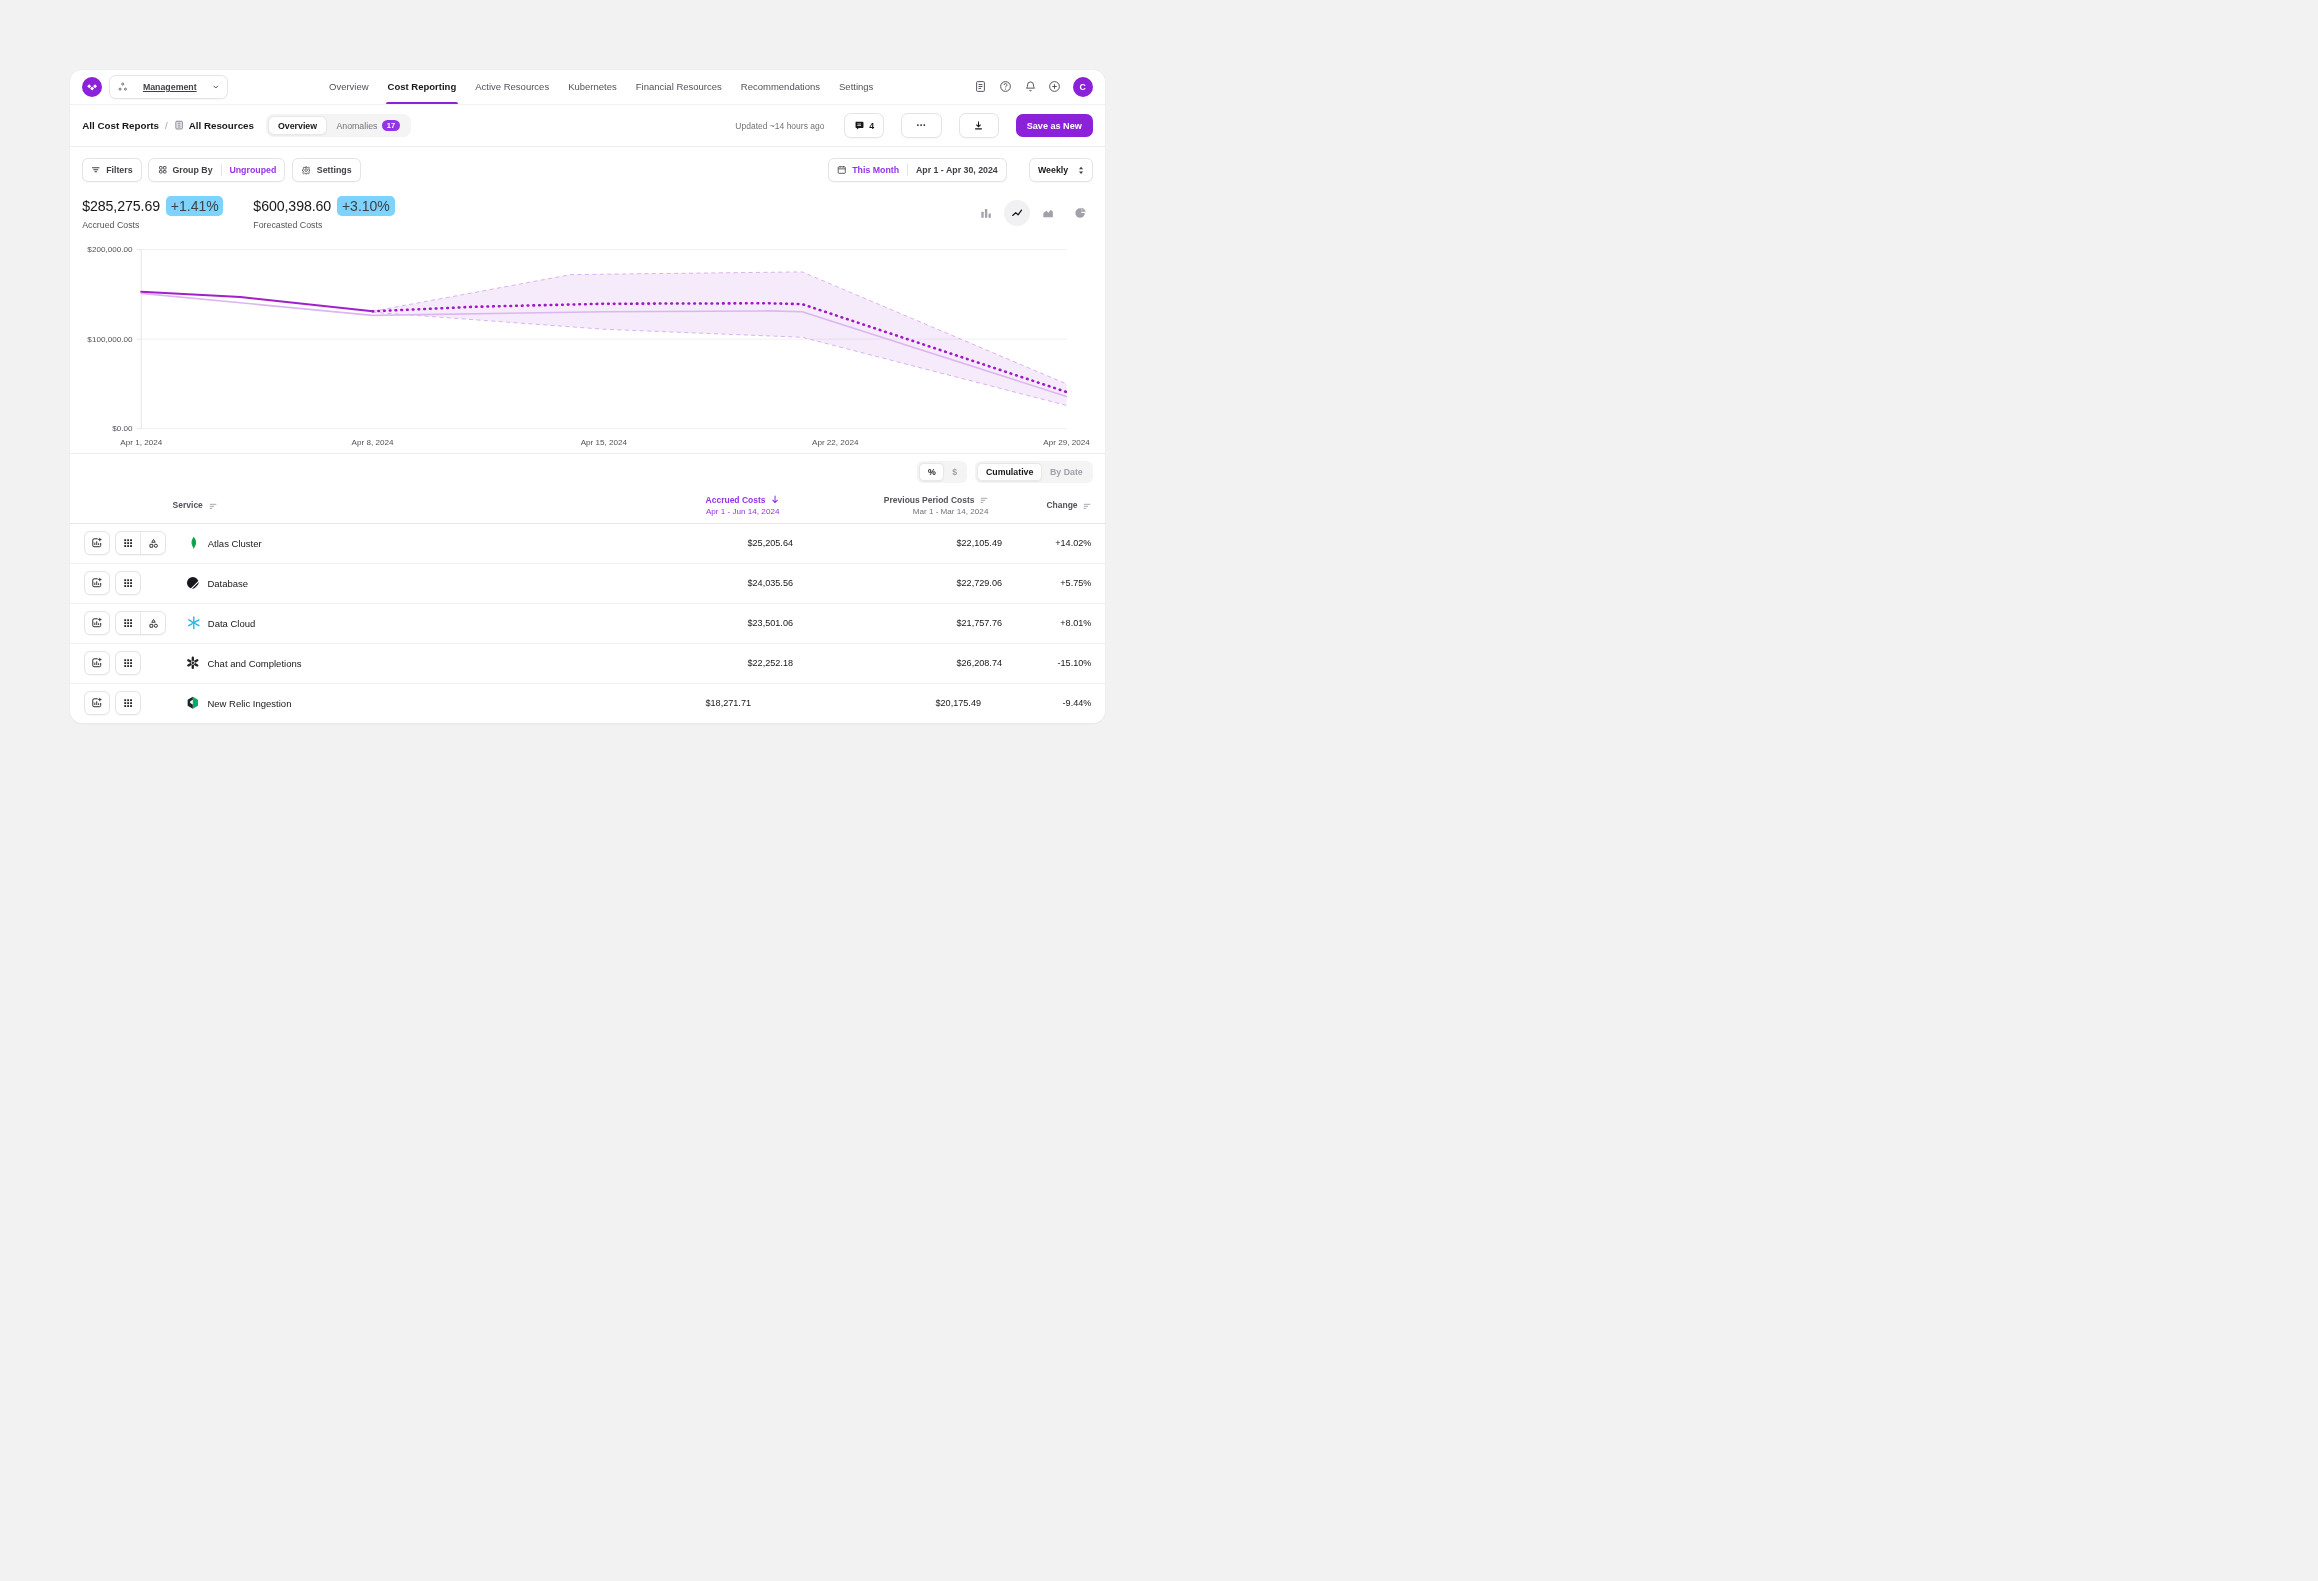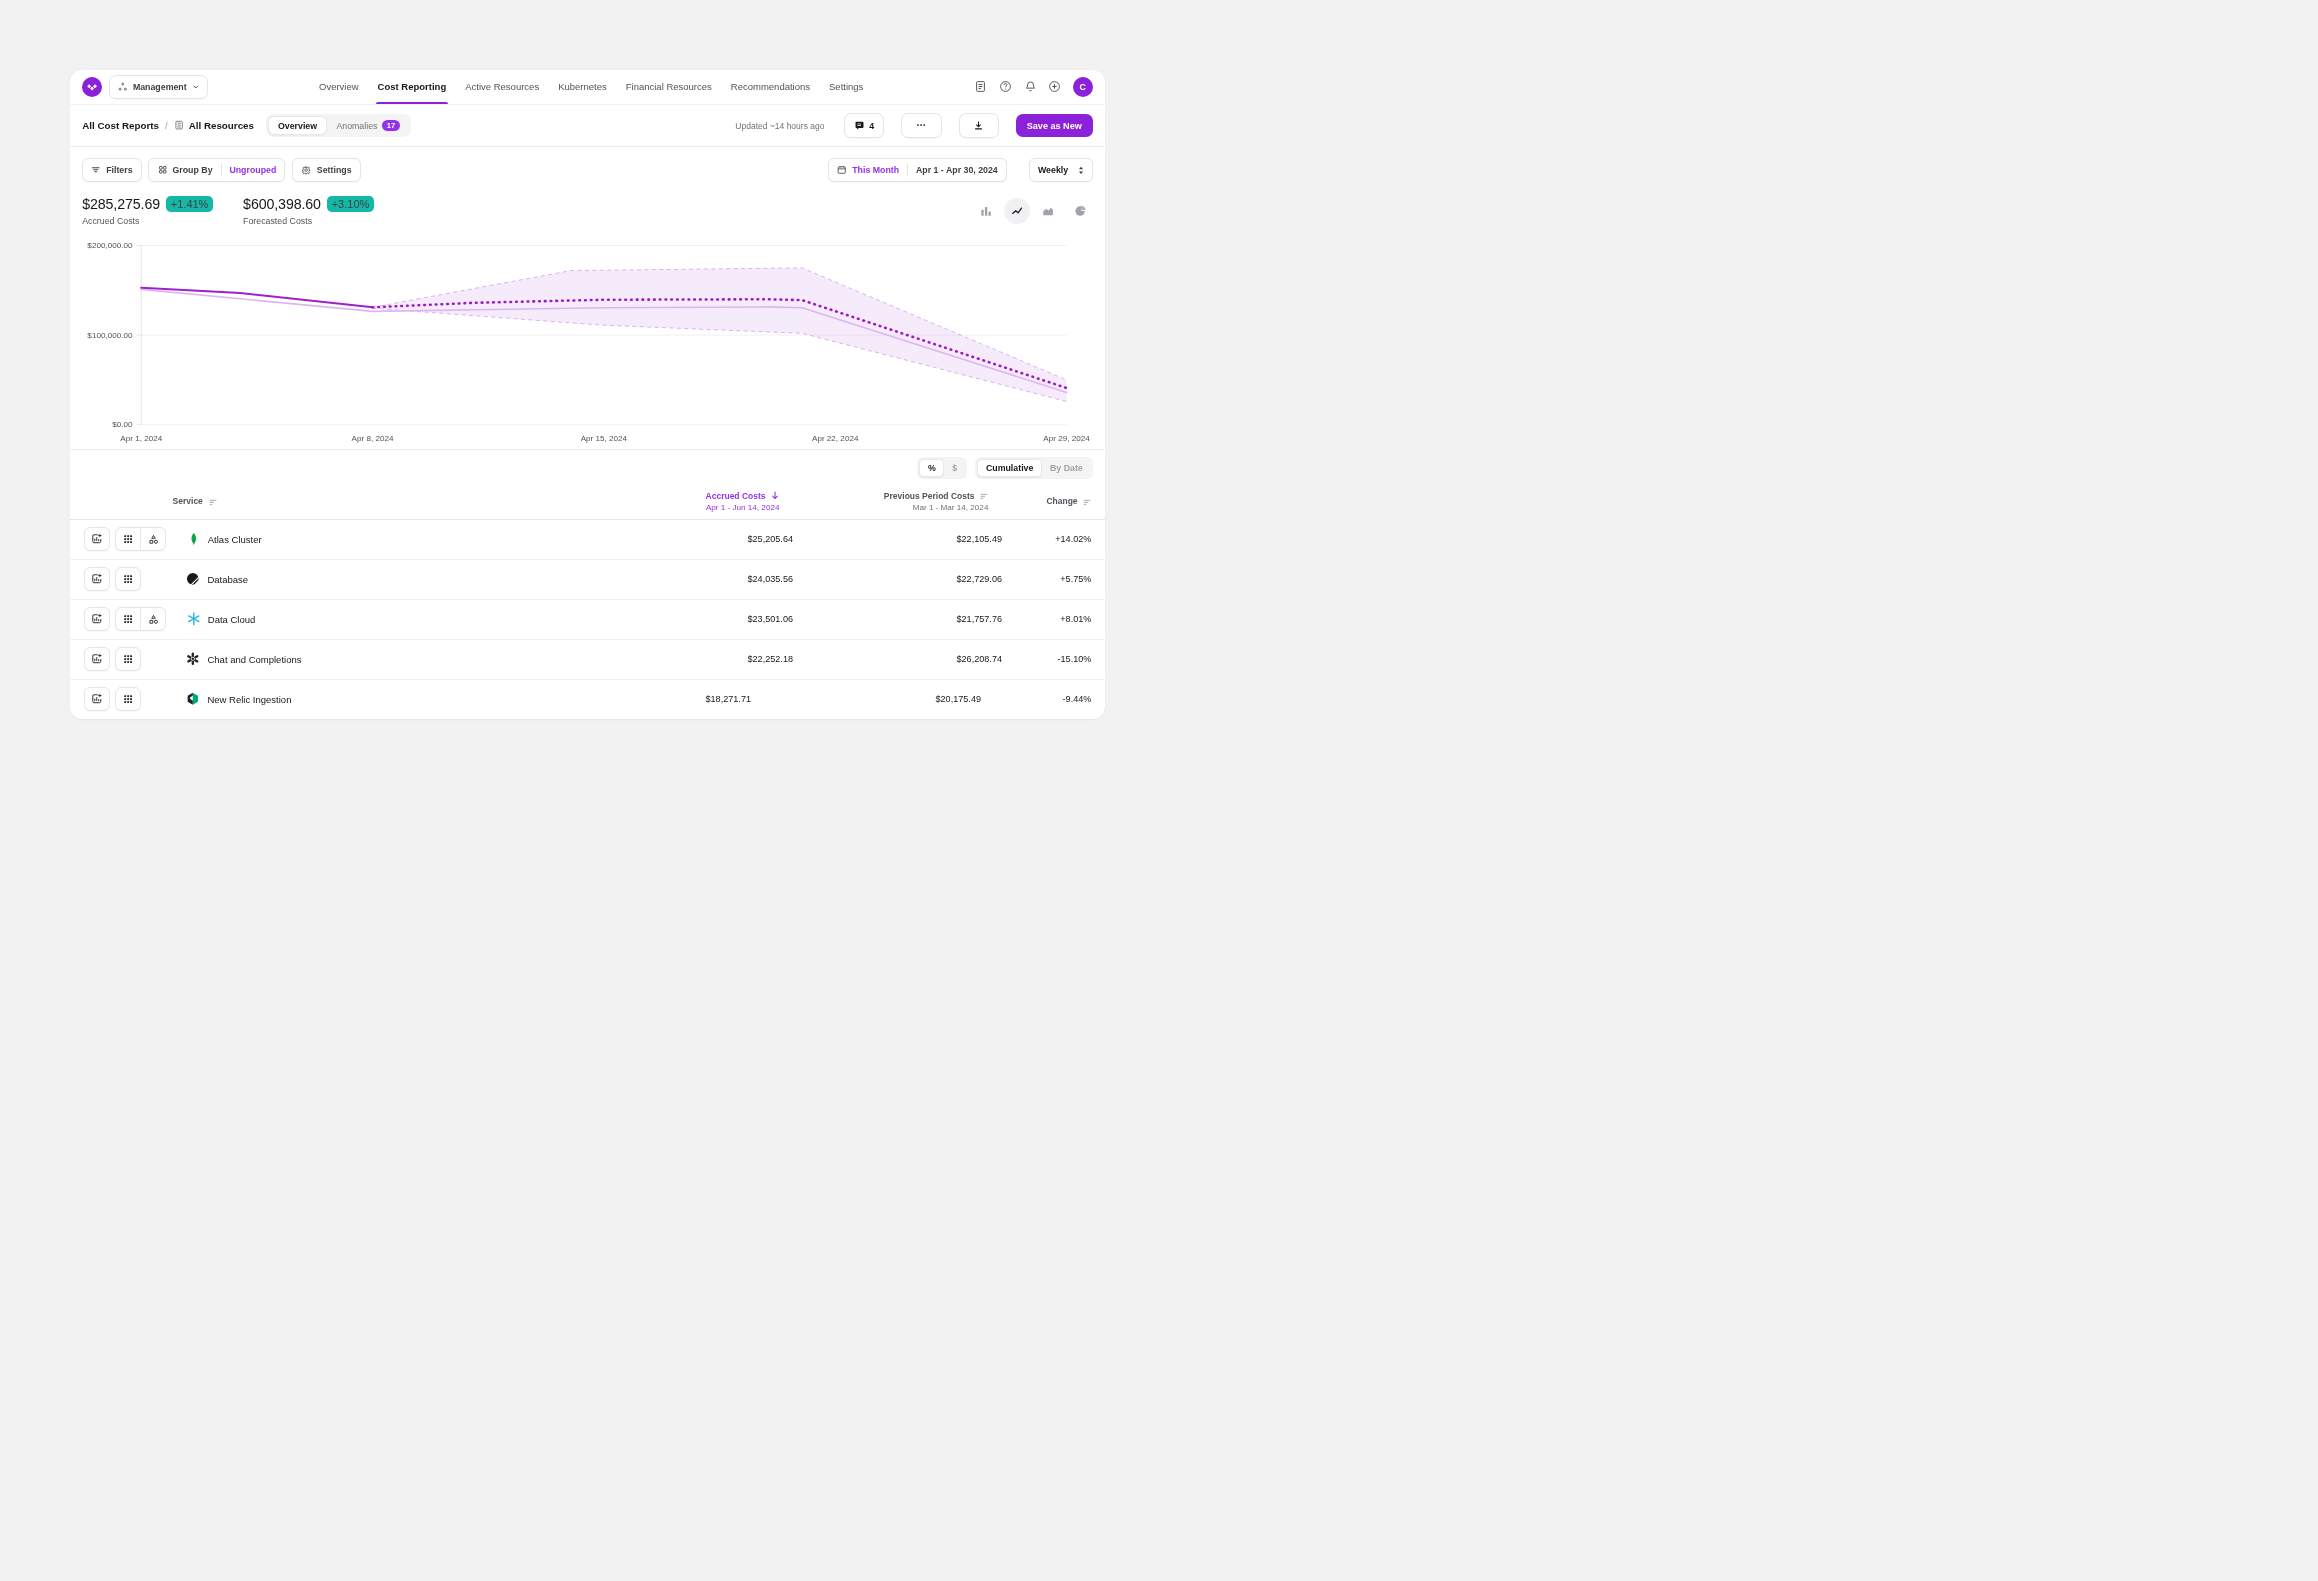--- a/index.html
+++ b/index.html
@@ -3,22 +3,22 @@
 <meta charset="utf-8">
 <title>Cost Reporting</title>
 <style>
   html,body{margin:0;padding:0;background:#f2f2f3;font-family:"Liberation Sans",sans-serif;}
   .page{position:relative;width:1159px;min-height:791px;background:#f2f2f3;}
   .card{position:absolute;left:70px;top:70px;width:1035px;background:#ffffff;border-radius:12.2px;
         box-shadow:0 0.7px 2px rgba(0,0,0,.05);overflow:hidden;}
   
   .navbar{display:flex;align-items:center;height:34px;padding:0 12.2px;border-bottom:0.7px solid #f1f1f3;}
   .logo{width:20.3px;height:20.3px;border-radius:50%;background:#8b21d8;display:flex;align-items:center;justify-content:center;flex:none;}
-  .org-pill{display:flex;align-items:center;gap:5px;height:22px;padding:0 8.1px;margin-left:6.8px;border:0.7px solid #e4e4e7;
-            border-radius:6.8px;background:#fff;font-size:8.8px;font-weight:bold;color:#3f3f46;box-shadow:0 0.7px 0.7px rgba(0,0,0,.03);cursor:pointer;}
+  .org-pill{display:flex;align-items:center;gap:15px;height:22px;padding:0 8.1px;margin-left:6.8px;border:0.7px solid #e4e4e7;
+            border-radius:6.8px;background:#fff;font-size:8.8px;font-weight:bold;color:#3f3f46;box-shadow:0 0.7px 0.7px rgba(0,0,0,.03);cursor:pointer;text-decoration:underline;}
   .nav-links{flex:1;display:flex;justify-content:center;gap:19px;}
   .nav-link{position:relative;font-size:9.5px;color:#52525b;line-height:34px;cursor:pointer;white-space:nowrap;}
   .nav-link.active{color:#18181b;font-weight:bold;}
   .nav-link.active::after{content:"";position:absolute;left:-1.4px;right:-1.4px;bottom:0;height:2px;background:#8b21d8;border-radius:2px 2px 0 0;}
   .nav-right{display:flex;align-items:center;gap:11px;}
   .nav-icon{width:13.6px;height:13.6px;color:#52525b;cursor:pointer;display:flex;align-items:center;justify-content:center;}
   .avatar{width:20.3px;height:20.3px;border-radius:50%;background:#8b21d8;color:#fff;font-size:8.8px;font-weight:bold;
           display:flex;align-items:center;justify-content:center;cursor:pointer;}
   
   .crumb-row{display:flex;align-items:center;height:41px;padding:0 12.2px;border-bottom:0.7px solid #ededf0;}
@@ -42,21 +42,21 @@
          background:#fff;font-size:8.8px;font-weight:bold;color:#3f3f46;box-shadow:0 0.7px 0.7px rgba(0,0,0,.03);cursor:pointer;margin-right:6.8px;white-space:nowrap;}
   .f-btn .divider{width:0.7px;height:12.2px;background:#e4e4e7;margin:0 2.7px;}
   .purple-text{color:#9333ea;}
   .toolbar-right{margin-left:auto;display:flex;align-items:flex-end;gap:22px;}
   .select-btn{display:flex;align-items:center;justify-content:space-between;gap:9.5px;height:22px;padding:0 8.1px;border:0.7px solid #e4e4e7;
               border-radius:6.1px;background:#fff;font-size:8.8px;font-weight:bold;color:#18181b;box-shadow:0 0.7px 0.7px rgba(0,0,0,.03);cursor:pointer;}
   
   .summary{display:flex;align-items:center;gap:30px;padding:13.6px 12.2px 0 12.2px;}
   .metric .val-row{display:flex;align-items:center;gap:6.1px;}
   .metric .value{font-size:14.2px;font-weight:normal;color:#18181b;letter-spacing:-0.1px;}
-  .delta-badge{background:#14b8a6;border-radius:4.7px;padding:2px 4.7px;font-size:11px;color:#3f3f46;}
+  .delta-badge{background:#7dd3fc;border-radius:4.7px;padding:2px 4.7px;font-size:14px;color:#3f3f46;}
   .metric .label{font-size:8.8px;color:#52525b;margin-top:4.1px;}
   .chart-kinds{margin-left:auto;display:flex;align-items:center;gap:5.4px;}
   .kind-btn{width:26px;height:26px;border-radius:50%;display:flex;align-items:center;justify-content:center;color:#a1a1aa;cursor:pointer;}
   .kind-btn.active{background:#f1f1f3;color:#18181b;}
   
   .chart-wrap{margin-top:6.8px;}
   .gridline{stroke:#e9e9ec;stroke-width:1;}
   .axisline{stroke:#dcdce0;stroke-width:1;}
   .tickmark{stroke:#dcdce0;stroke-width:1;}
   .ytick{font-size:12px;fill:#52525b;}

